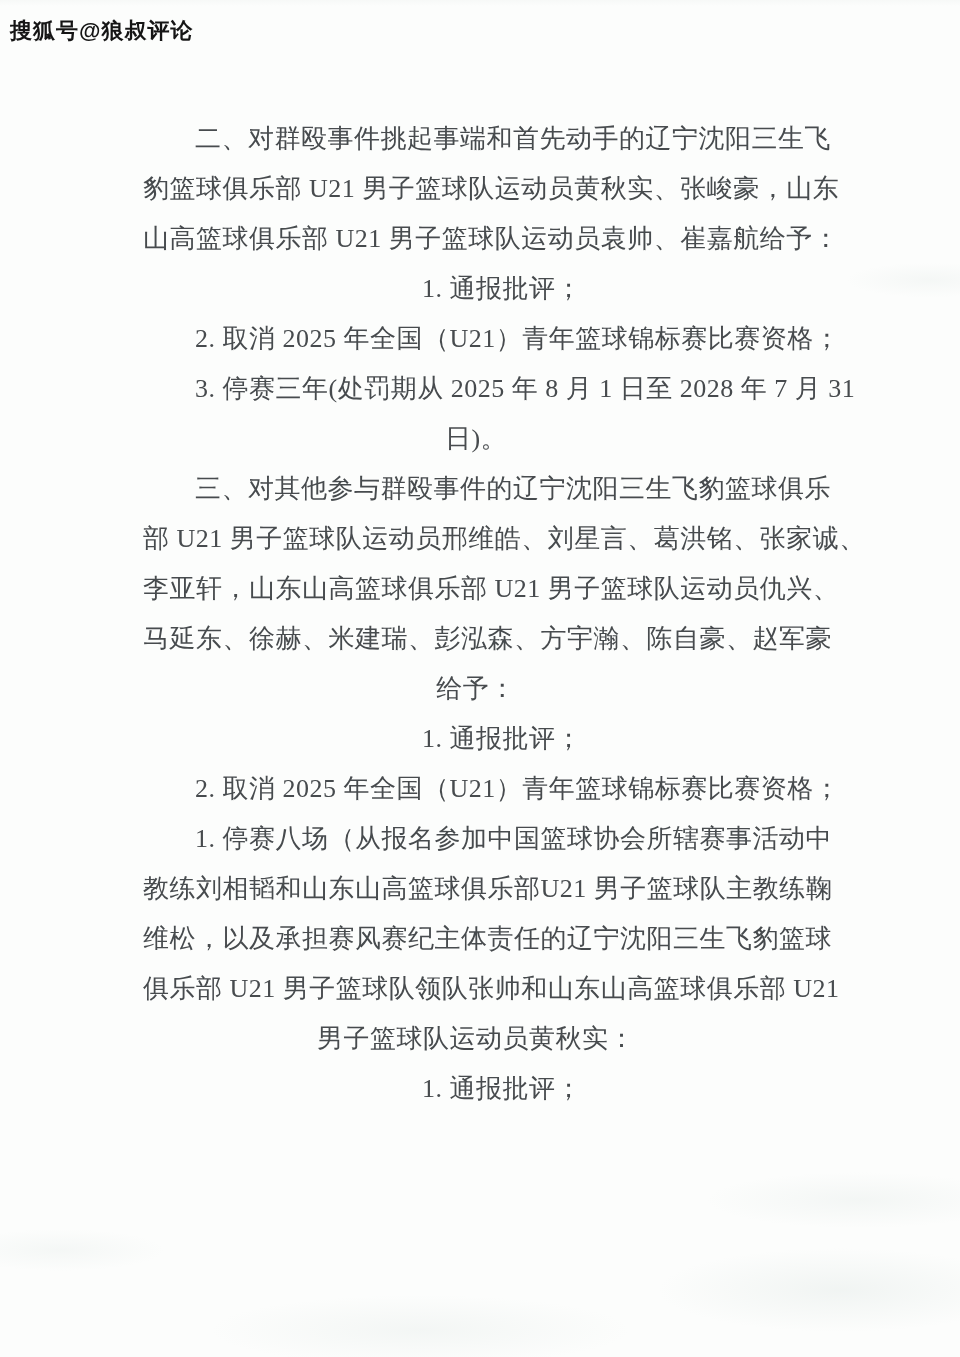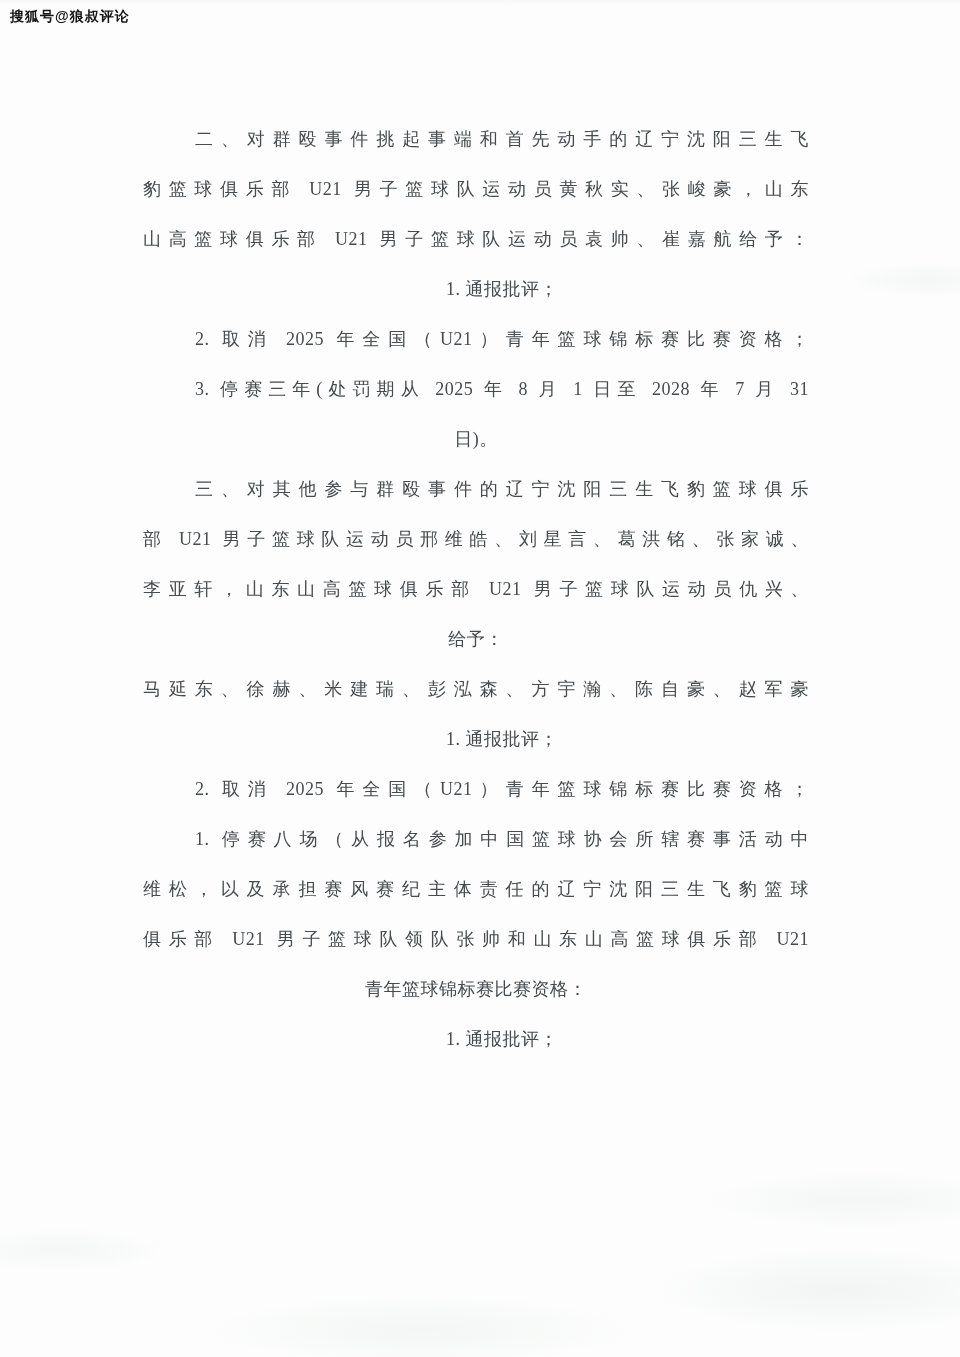--- a/index.html
+++ b/index.html
@@ -22,35 +22,35 @@
     background:
       radial-gradient(ellipse 260px 60px at 840px 1290px, rgba(190,205,200,0.18), transparent 70%),
       radial-gradient(ellipse 300px 50px at 420px 1330px, rgba(190,205,200,0.14), transparent 70%),
       radial-gradient(ellipse 220px 40px at 860px 1200px, rgba(190,205,200,0.14), transparent 70%),
       radial-gradient(ellipse 150px 30px at 60px 1250px, rgba(190,205,200,0.12), transparent 70%),
       radial-gradient(ellipse 120px 25px at 930px 280px, rgba(190,205,200,0.12), transparent 70%),
       linear-gradient(to bottom, rgba(200,210,206,0.10) 0px, transparent 6px);
   }
   .watermark {
     position: absolute;
-    top: 8px;
+    top: 16px;
     left: 10px;
     font-family: "Liberation Sans", "DejaVu Sans", sans-serif;
     font-weight: bold;
-    font-size: 14px;
+    font-size: 22px;
     letter-spacing: 1px;
     color: #151515;
     text-shadow: 0.5px 0.5px 0 rgba(255,255,255,0.35);
   }
   .page-text {
     position: absolute;
     top: 114px;
     left: 143px;
     width: 666px;
-    font-size: 18px;
+    font-size: 26px;
     line-height: 50px;
     letter-spacing: 0.5px;
     color: #474b4e;
   }
   .line {
     height: 50px;
     white-space: nowrap;
     text-align: center;
   }
   .fill {
@@ -72,22 +72,23 @@
   <div class="line fill indent">二、对群殴事件挑起事端和首先动手的辽宁沈阳三生飞</div>
   <div class="line fill">豹篮球俱乐部 U21 男子篮球队运动员黄秋实、张峻豪，山东</div>
   <div class="line fill">山高篮球俱乐部 U21 男子篮球队运动员袁帅、崔嘉航给予：</div>
   <div class="line indent">1. 通报批评；</div>
   <div class="line fill indent">2. 取消 2025 年全国（U21）青年篮球锦标赛比赛资格；</div>
   <div class="line fill indent">3. 停赛三年(处罚期从 2025 年 8 月 1 日至 2028 年 7 月 31</div>
   <div class="line">日)。</div>
   <div class="line fill indent">三、对其他参与群殴事件的辽宁沈阳三生飞豹篮球俱乐</div>
   <div class="line fill">部 U21 男子篮球队运动员邢维皓、刘星言、葛洪铭、张家诚、</div>
   <div class="line fill">李亚轩，山东山高篮球俱乐部 U21 男子篮球队运动员仇兴、</div>
+  <div class="line fill">马延东、徐赫、米建瑞、彭泓森、方宇瀚、陈自豪、赵军豪</div>
   <div class="line">给予：</div>
-  <div class="line fill">马延东、徐赫、米建瑞、彭泓森、方宇瀚、陈自豪、赵军豪</div>
   <div class="line indent">1. 通报批评；</div>
   <div class="line fill indent">2. 取消 2025 年全国（U21）青年篮球锦标赛比赛资格；</div>
   <div class="line fill indent">1. 停赛八场（从报名参加中国篮球协会所辖赛事活动中</div>
+  <div class="line fill">教练刘相韬和山东山高篮球俱乐部U21 男子篮球队主教练鞠</div>
   <div class="line fill">维松，以及承担赛风赛纪主体责任的辽宁沈阳三生飞豹篮球</div>
   <div class="line fill">俱乐部 U21 男子篮球队领队张帅和山东山高篮球俱乐部 U21</div>
-  <div class="line">青年篮球锦标赛比赛资格：</div>
+  <div class="line">男子篮球队运动员黄秋实：</div>
   <div class="line indent">1. 通报批评；</div>
 </main>
 
 </body></html>

